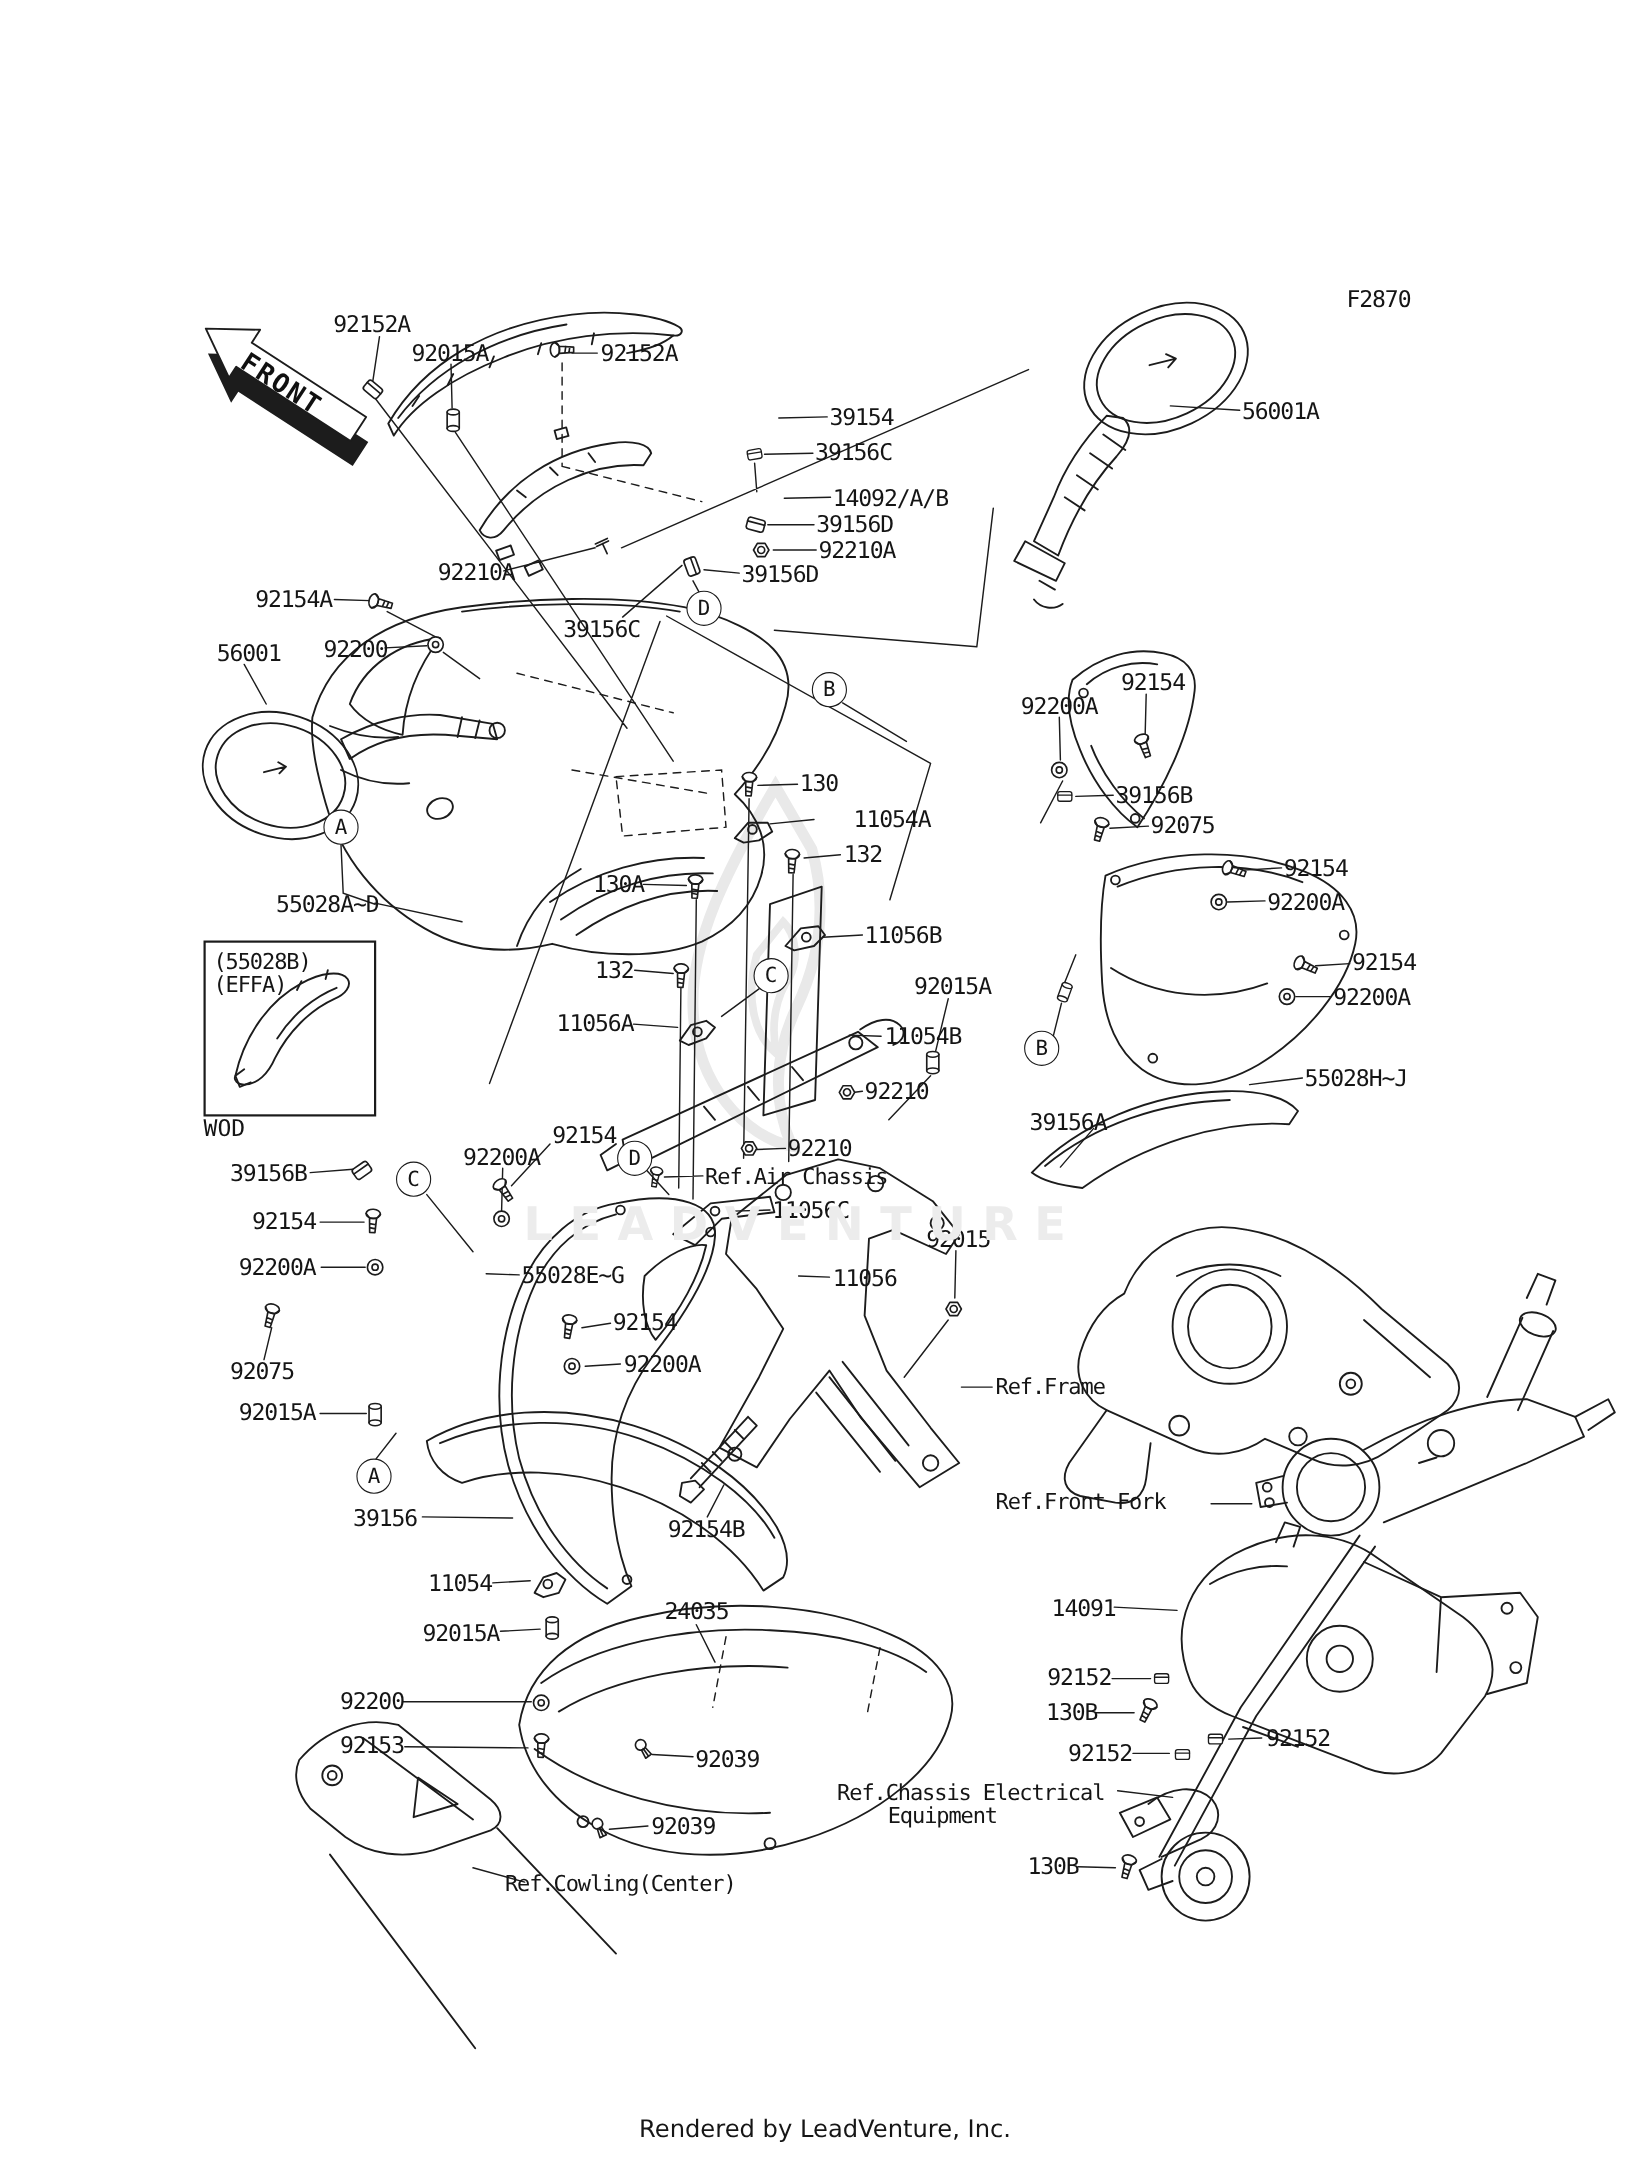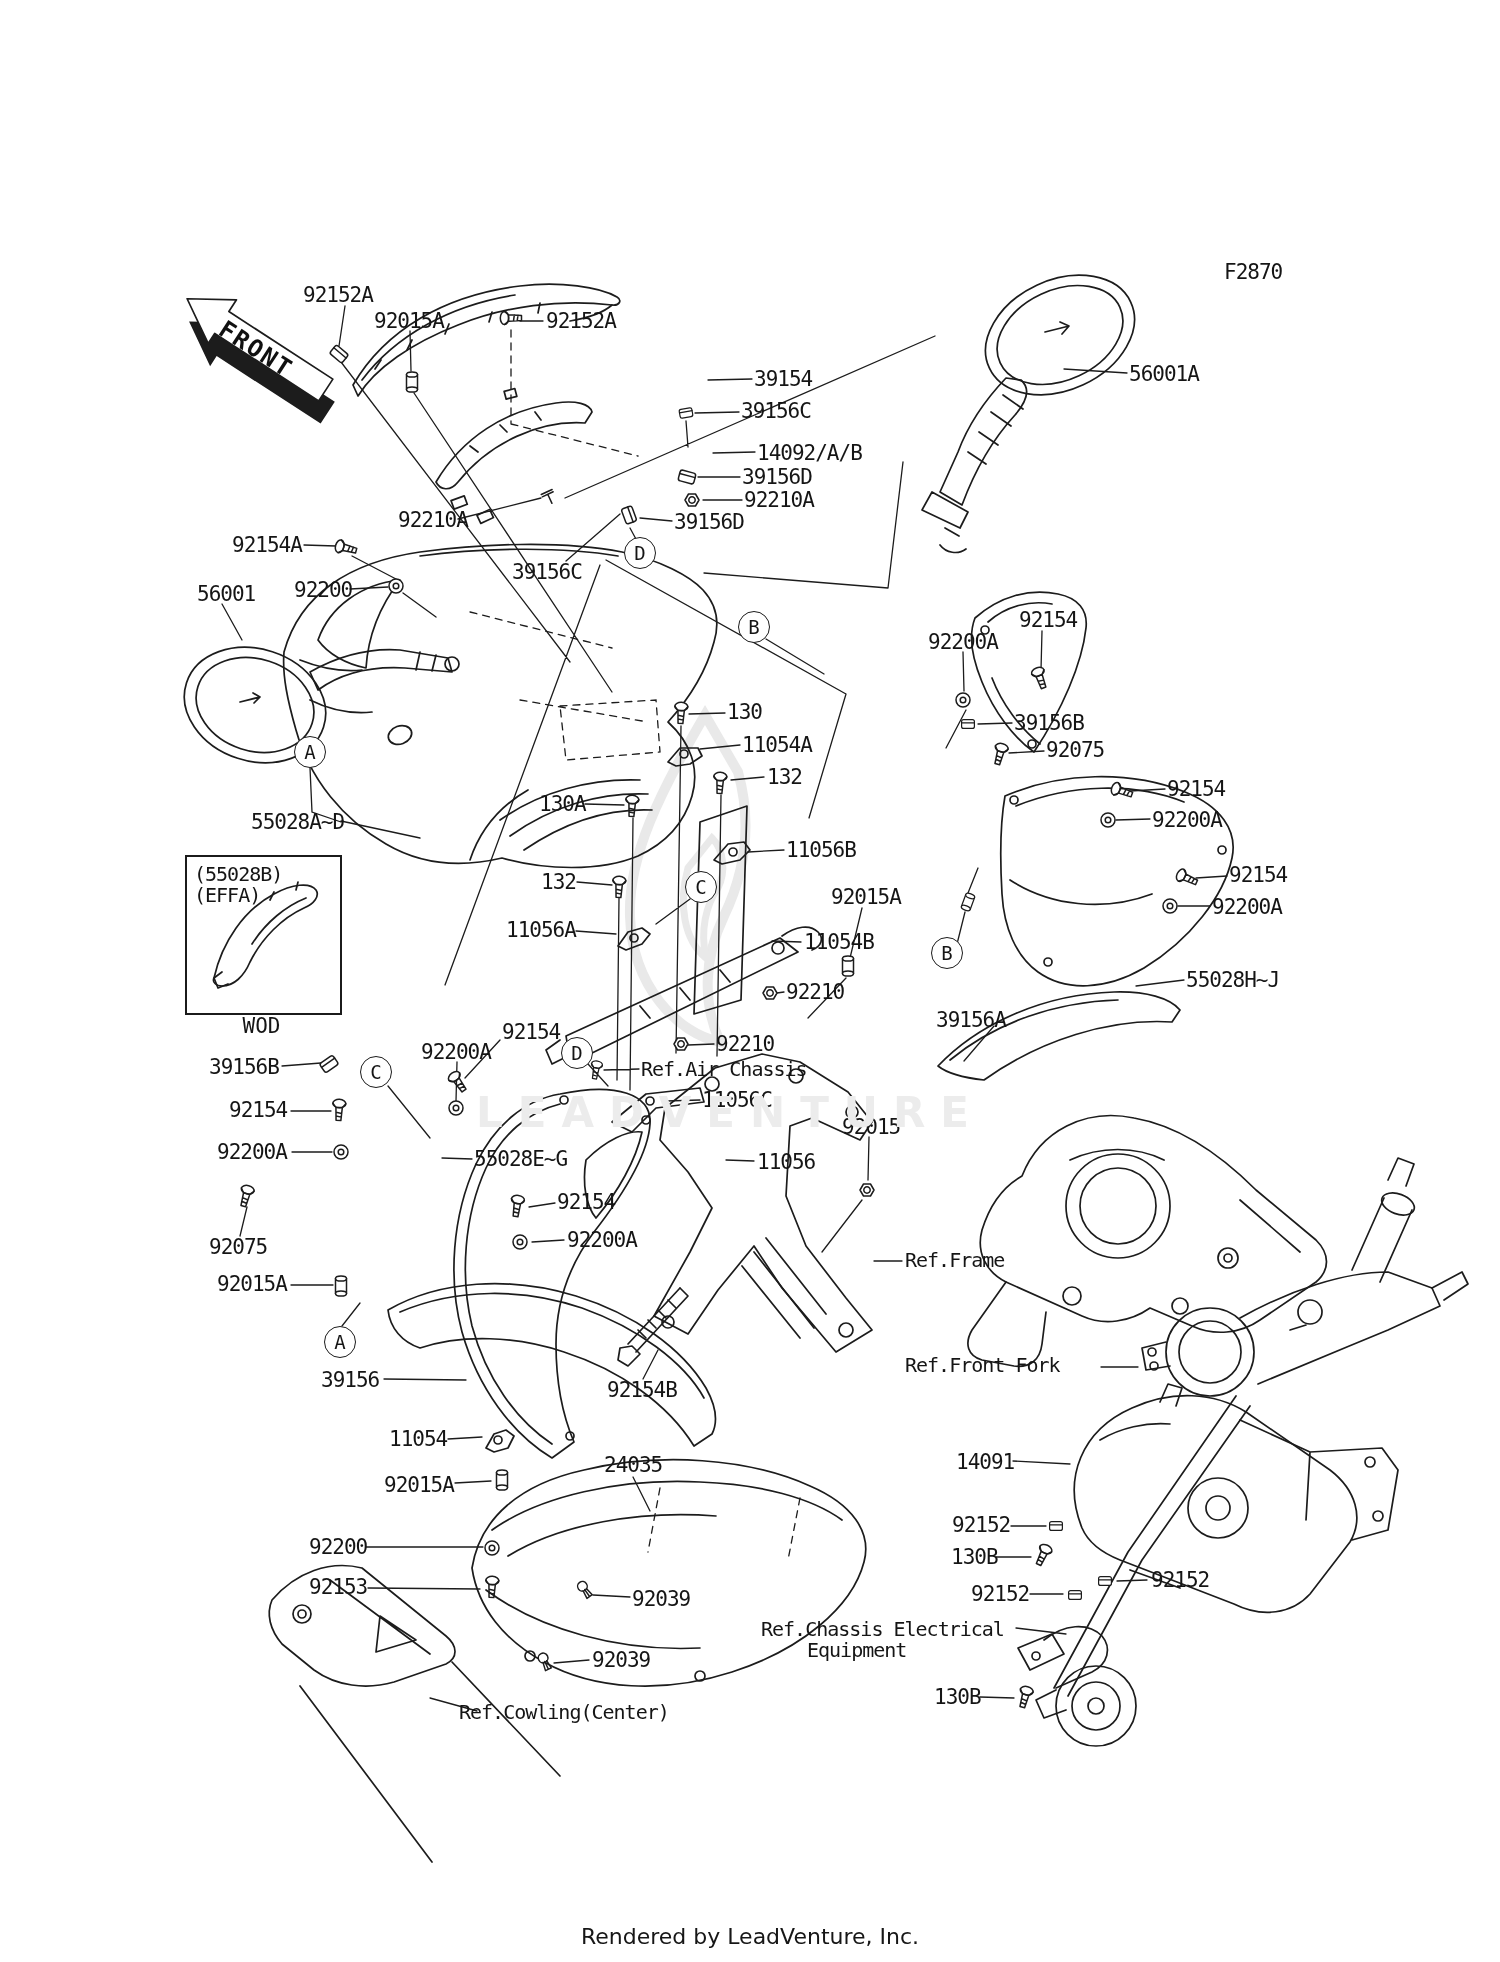--- a/index.html
+++ b/index.html
@@ -5,21 +5,21 @@
   html,body{margin:0;padding:0;background:#fff;}
   .stage{position:relative;width:1500px;height:1962px;background:#fff;overflow:hidden;
          font-family:"DejaVu Sans Mono","Liberation Mono",monospace;}
   svg{position:absolute;left:0;top:0;}
   .co{position:absolute;font-size:21px;line-height:1;letter-spacing:-1px;color:#151515;white-space:pre;}
   .ref{font-size:20px;}
   .sec{position:absolute;width:30px;height:30px;border:1.8px solid #1b1b1b;border-radius:50%;
        display:flex;align-items:center;justify-content:center;font-size:19px;color:#151515;background:#fff;}
   .inset{position:absolute;left:185px;top:855px;width:153px;height:156px;border:2px solid #1b1b1b;background:transparent;}
   .insetline{position:absolute;font-size:20px;line-height:1;letter-spacing:-1px;color:#151515;}
-  .wod{position:absolute;left:185px;top:1014px;width:153px;text-align:center;font-size:21px;color:#151515;}
+  .wod{position:absolute;left:185px;top:1014px;width:153px;font-size:21px;color:#151515;}
   .front{position:absolute;left:229px;top:315px;width:118px;transform:rotate(33deg);transform-origin:0 0;
          font-weight:bold;font-size:24px;letter-spacing:2px;color:#101010;}
   .wm{position:absolute;left:476px;top:1076px;font-family:"DejaVu Sans","Liberation Sans",sans-serif;
       font-weight:bold;font-size:42px;letter-spacing:15px;color:#ececec;margin-top:12px;}
   .footer{position:absolute;left:0;top:1924px;width:100%;text-align:center;
           font-family:"DejaVu Sans","Liberation Sans",sans-serif;font-size:22px;color:#161616;}
 </style>
 </head>
 <body>
 
@@ -351,21 +351,21 @@
   <div class="co" style="left:928px;top:632px">92200A</div>
   <div class="co" style="left:1014px;top:713px">39156B</div>
   <div class="co" style="left:1046px;top:740px">92075</div>
   <div class="co" style="left:1167px;top:779px">92154</div>
   <div class="co" style="left:1152px;top:810px">92200A</div>
   <div class="co" style="left:1229px;top:865px">92154</div>
   <div class="co" style="left:1212px;top:897px">92200A</div>
   <div class="co" style="left:1186px;top:970px">55028H~J</div>
   <div class="co" style="left:936px;top:1010px">39156A</div>
   <div class="co" style="left:727px;top:702px">130</div>
-  <div class="co" style="left:742px;top:735px">11054A</div>
+  <div class="co" style="left:776px;top:735px">11054A</div>
   <div class="co" style="left:767px;top:767px">132</div>
   <div class="co" style="left:539px;top:794px">130A</div>
   <div class="co" style="left:786px;top:840px">11056B</div>
   <div class="co" style="left:541px;top:872px">132</div>
   <div class="co" style="left:506px;top:920px">11056A</div>
   <div class="co" style="left:831px;top:887px">92015A</div>
   <div class="co" style="left:804px;top:932px">11054B</div>
   <div class="co" style="left:786px;top:982px">92210</div>
   <div class="co" style="left:716px;top:1034px">92210</div>
   <div class="co" style="left:502px;top:1022px">92154</div>

